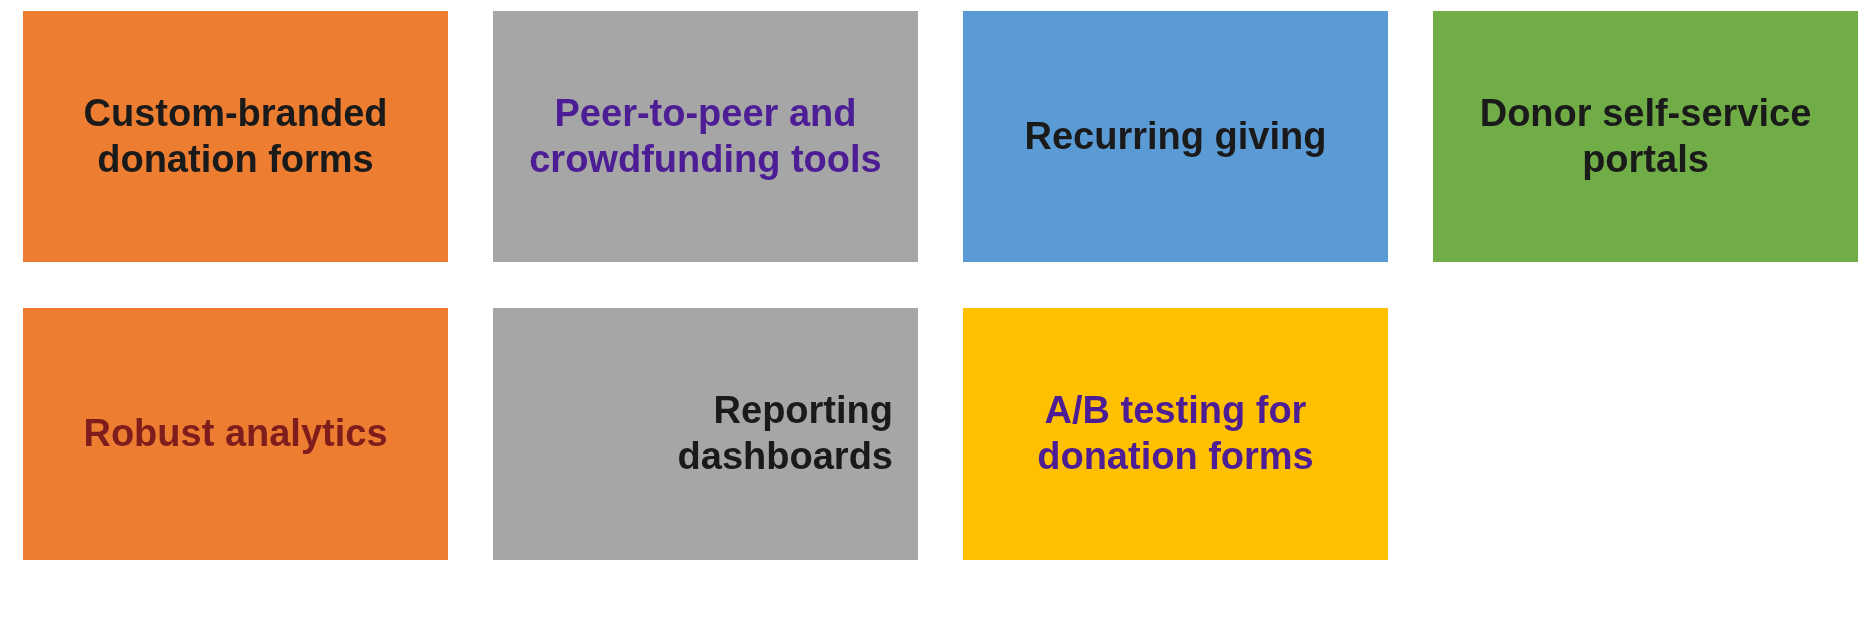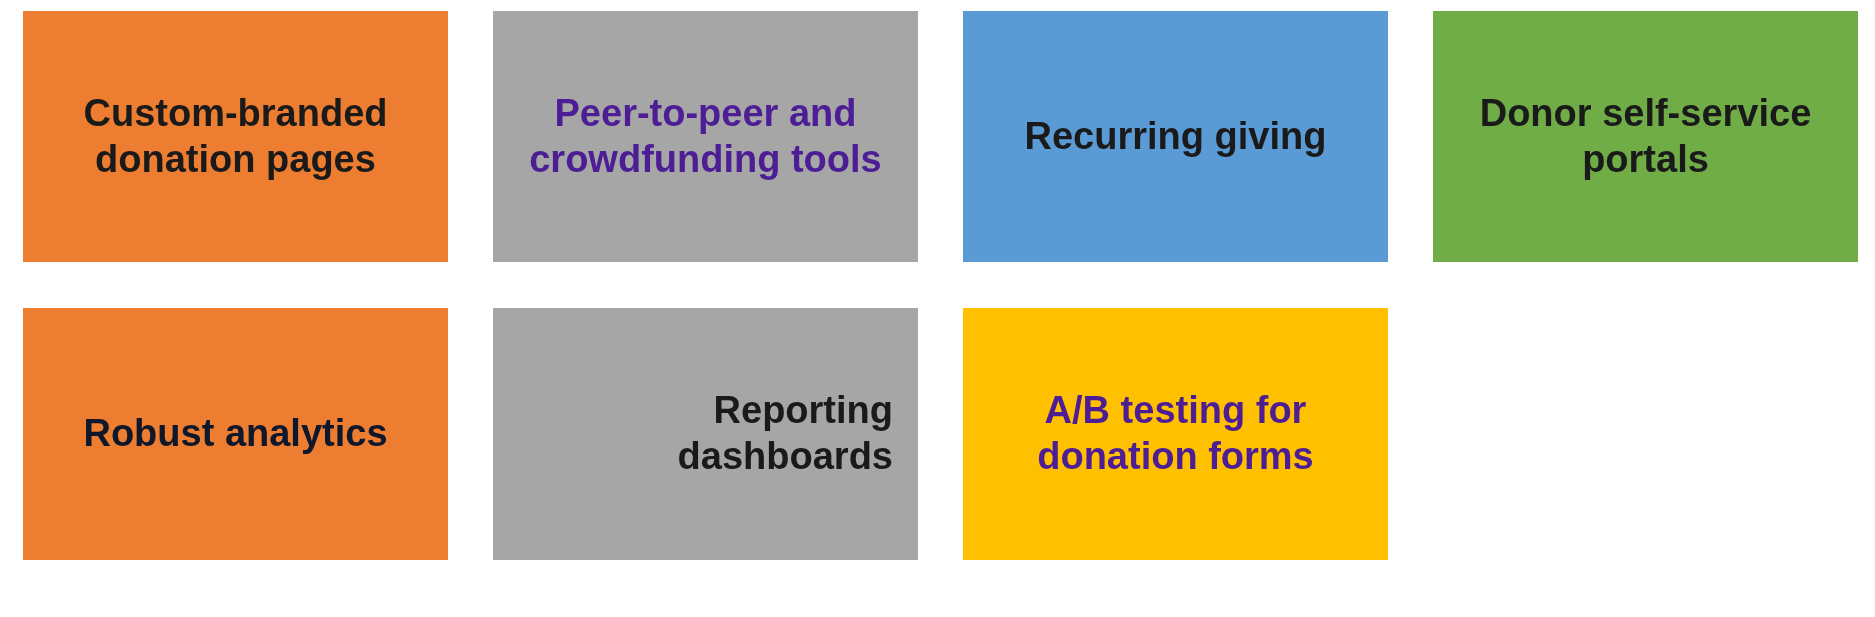--- a/index.html
+++ b/index.html
@@ -37,38 +37,38 @@
     font-weight: bold;
     line-height: 1.2;
     color: #1A1A1A;
   }
 </style>
 </head>
 <body>
 
 <main class="feature-grid">
   <section class="feature-card" style="background: rgb(237, 125, 49);">
-    <span class="feature-card-label" style="color: rgb(26, 26, 26);">Custom-branded donation pages</span>
+    <span class="feature-card-label" style="color: rgb(26, 26, 26);">Custom-branded donation forms</span>
   </section>
 
   <section class="feature-card" style="background: rgb(166, 166, 166);">
     <span class="feature-card-label" style="color: #4c1d95;">Peer-to-peer and crowdfunding tools</span>
   </section>
 
 
   <section class="feature-card" style="background: rgb(91, 155, 213);">
     <span class="feature-card-label" style="color: rgb(26, 26, 26);">Recurring giving</span>
   </section>
 
   <section class="feature-card" style="background: rgb(112, 173, 71);">
     <span class="feature-card-label" style="color: rgb(26, 26, 26);">Donor self-service portals</span>
   </section>
 
   <section class="feature-card" style="background: rgb(237, 125, 49);">
-    <span class="feature-card-label" style="color: #0f172a;">Robust analytics</span>
+    <span class="feature-card-label" style="color: #7f1d1d;">Robust analytics</span>
   </section>
 
   <section class="feature-card" style="background: rgb(166, 166, 166);">
     <span class="feature-card-label" style="color: rgb(26, 26, 26); text-align: right;">Reporting dashboards</span>
   </section>
 
   <section class="feature-card" style="background: rgb(255, 192, 0);">
     <span class="feature-card-label" style="color: #4c1d95;">A/B testing for donation forms</span>
   </section>
 </main>

